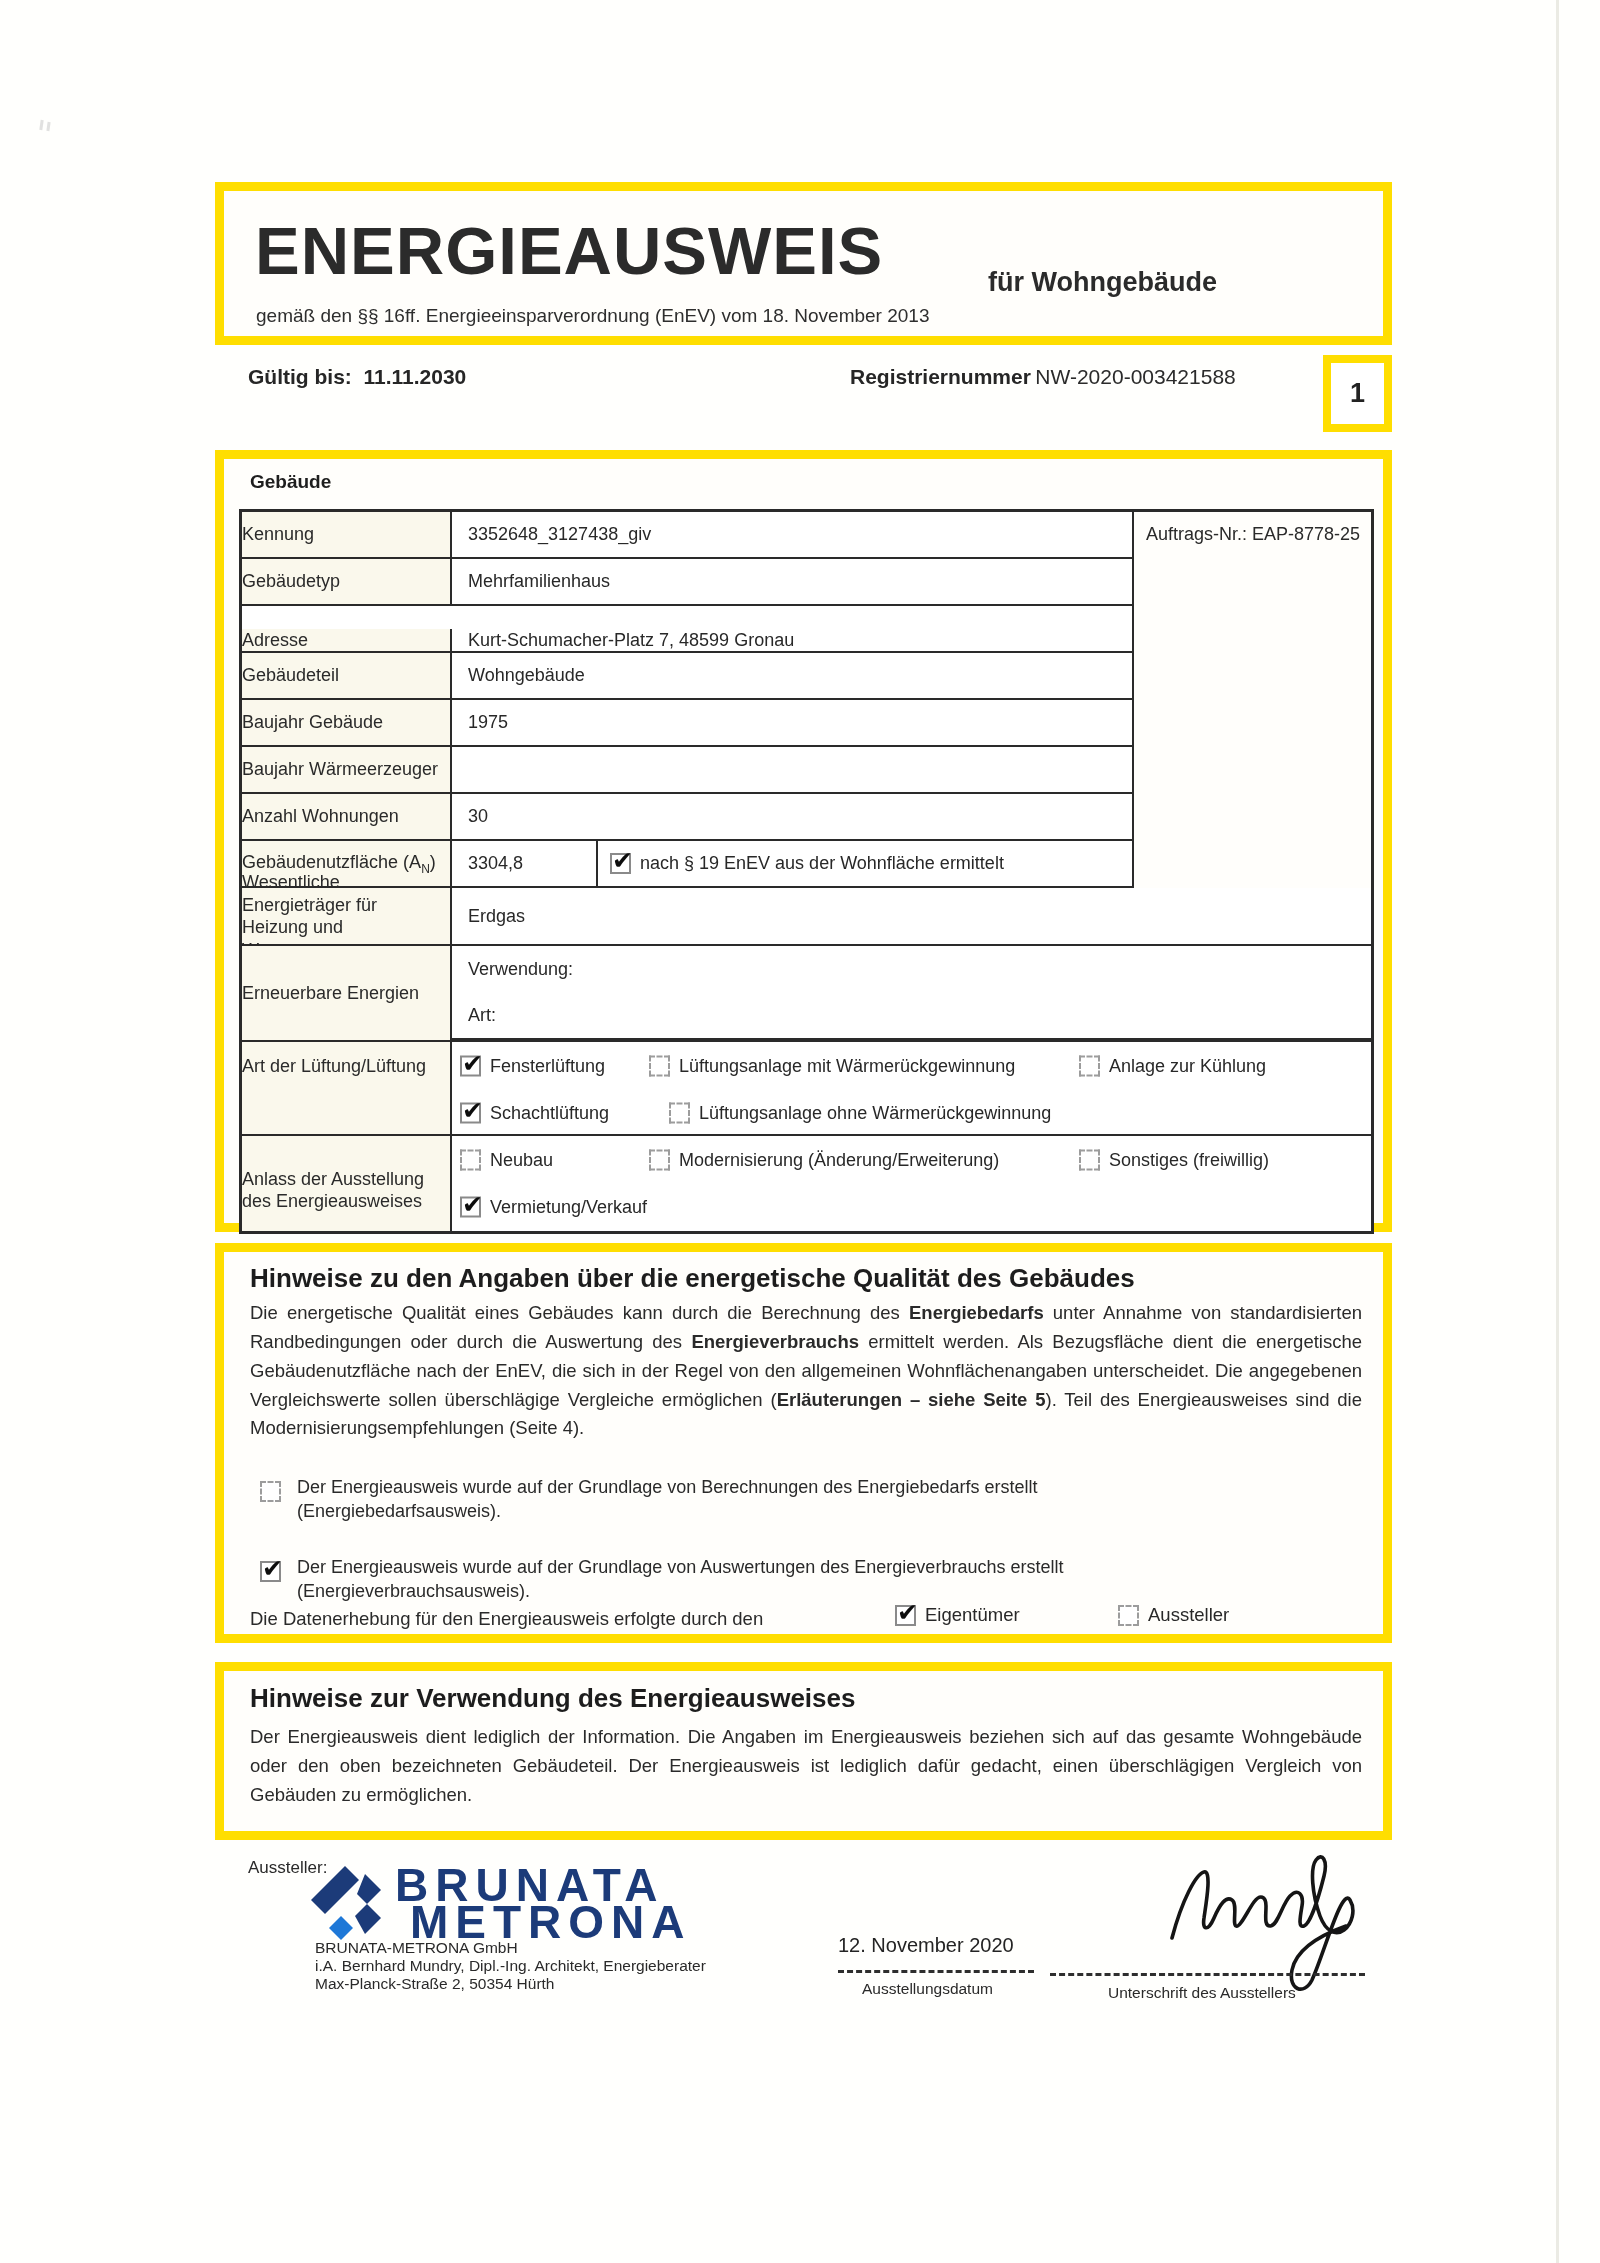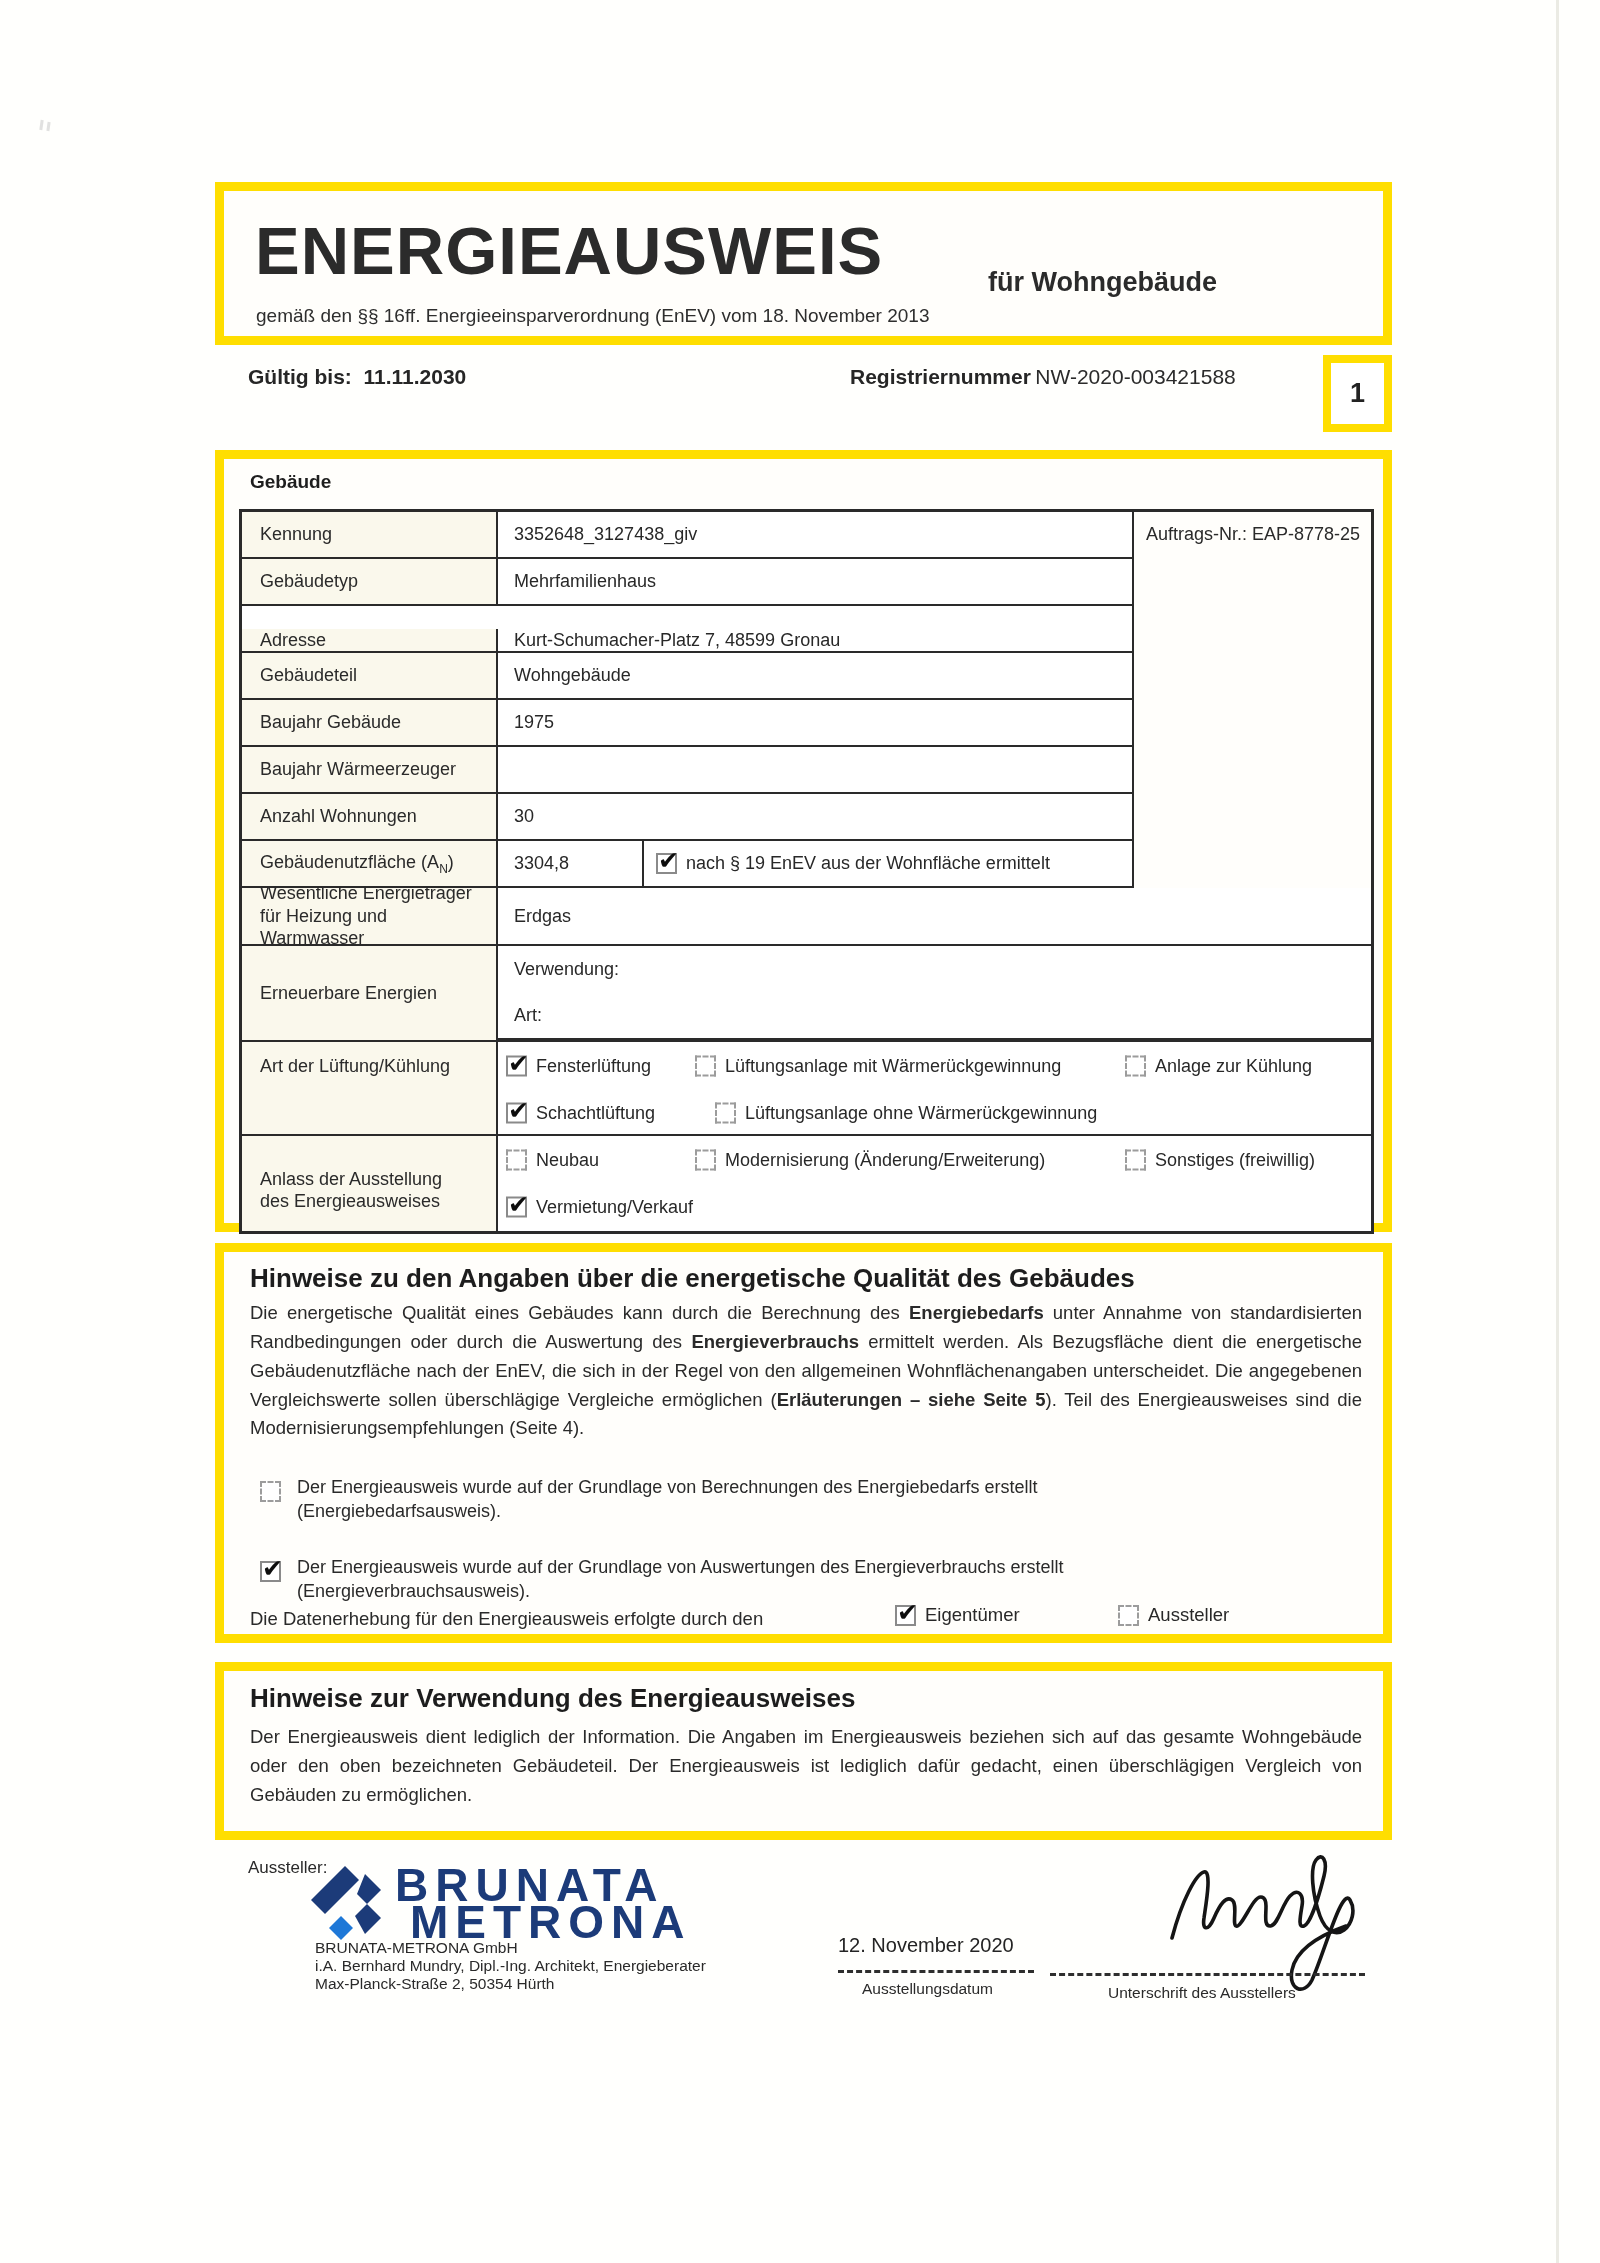--- a/index.html
+++ b/index.html
@@ -15,22 +15,22 @@
   .valid-line{font-size:21px;font-weight:bold;color:#262626;}
   .reg-label{font-size:21px;font-weight:bold;color:#262626;}
   .reg-value{font-size:21px;font-weight:normal;color:#2b2b2b;}
   .pagebox{position:absolute;border:8px solid #FFDE00;background:#fff;box-sizing:border-box;
            display:flex;align-items:center;justify-content:center;font-size:27px;font-weight:bold;color:#222;}
   .section-title{font-size:19px;font-weight:bold;color:#1e1e1e;}
   
   .gtable{position:absolute;left:15px;top:50px;width:1135px;border:3px solid #2a2a2a;box-sizing:border-box;background:#fff;}
   .trow{position:relative;display:flex;border-bottom:2px solid #2a2a2a;box-sizing:border-box;}
   .trow.last{border-bottom:none;}
-  .tlabel{width:256px;flex:none;border-right:2px solid #2a2a2a;background:#faf8ec;
-          display:flex;align-items:center;padding-left:18px;box-sizing:border-box;
+  .tlabel{width:210px;flex:none;border-right:2px solid #2a2a2a;background:#faf8ec;
+          display:flex;align-items:center;padding-left:0;box-sizing:border-box;
           font-size:18px;color:#2a2a2a;line-height:1.25;}
   .tvalue{flex:1;display:flex;align-items:center;padding-left:16px;font-size:18px;color:#282828;box-sizing:border-box;position:relative;}
   .rightcell{position:absolute;top:0;right:0;width:239px;height:376px;border-left:2px solid #2a2a2a;
              background:#fffefb;box-sizing:border-box;font-size:18px;color:#2a2a2a;padding:12px 6px 0 12px;}
   .subcol{border-left:2px solid #2a2a2a;align-self:stretch;display:flex;align-items:center;gap:9px;padding-left:12px;margin-left:14px;flex:1;}
   .sub{font-size:12px;vertical-align:sub;}
   .twoLine{display:block;}
   
   .cb{width:21px;height:21px;border:2px dashed #9c9c9c;background:#fff;display:inline-block;position:relative;flex:none;box-sizing:border-box;}
   .cb.checked{border-style:solid;border-color:#8a8a8a;}
@@ -133,21 +133,21 @@
 
       <div class="trow" style="height:96px;">
         <div class="tlabel">Erneuerbare Energien</div>
         <div style="flex:1;display:flex;flex-direction:column;">
           <div class="tvalue" style="flex:1;">Verwendung:</div>
           <div class="tvalue" style="flex:1;border-bottom:2px solid #2a2a2a;">Art:</div>
         </div>
       </div>
 
       <div class="trow" style="height:94px;">
-        <div class="tlabel" style="align-items:flex-start;padding-top:13px;">Art der Lüftung/Kühlung</div>
+        <div class="tlabel" style="align-items:flex-start;padding-top:13px;">Art der Lüftung/Lüftung</div>
         <div style="flex:1;position:relative;">
           <div class="cbline">
             <span class="cbitem" style="left:8px;">
               <span class="cb checked">
                   <span class="mark">✔</span>
                 </span>
               <span>Fensterlüftung</span>
             </span>
             <span class="cbitem" style="left:197px;">
               <span class="cb"></span>

